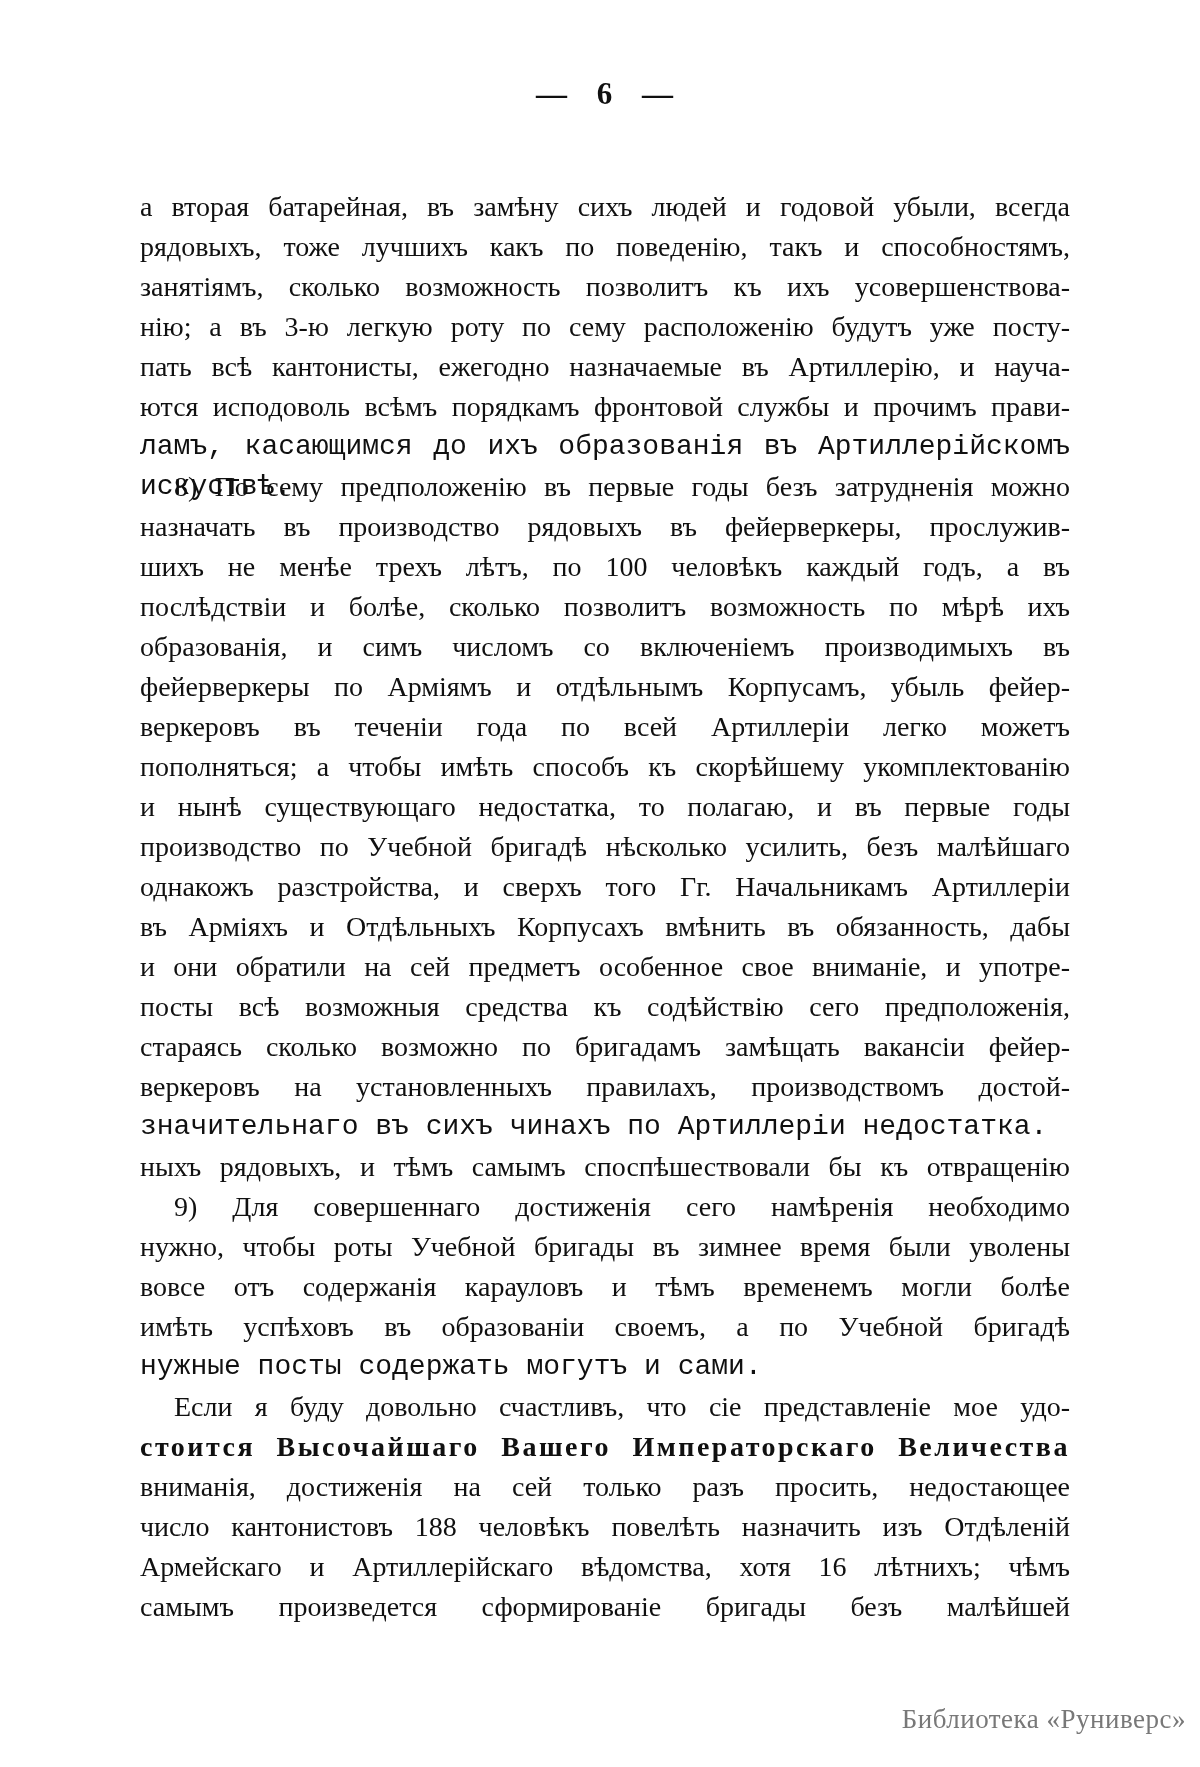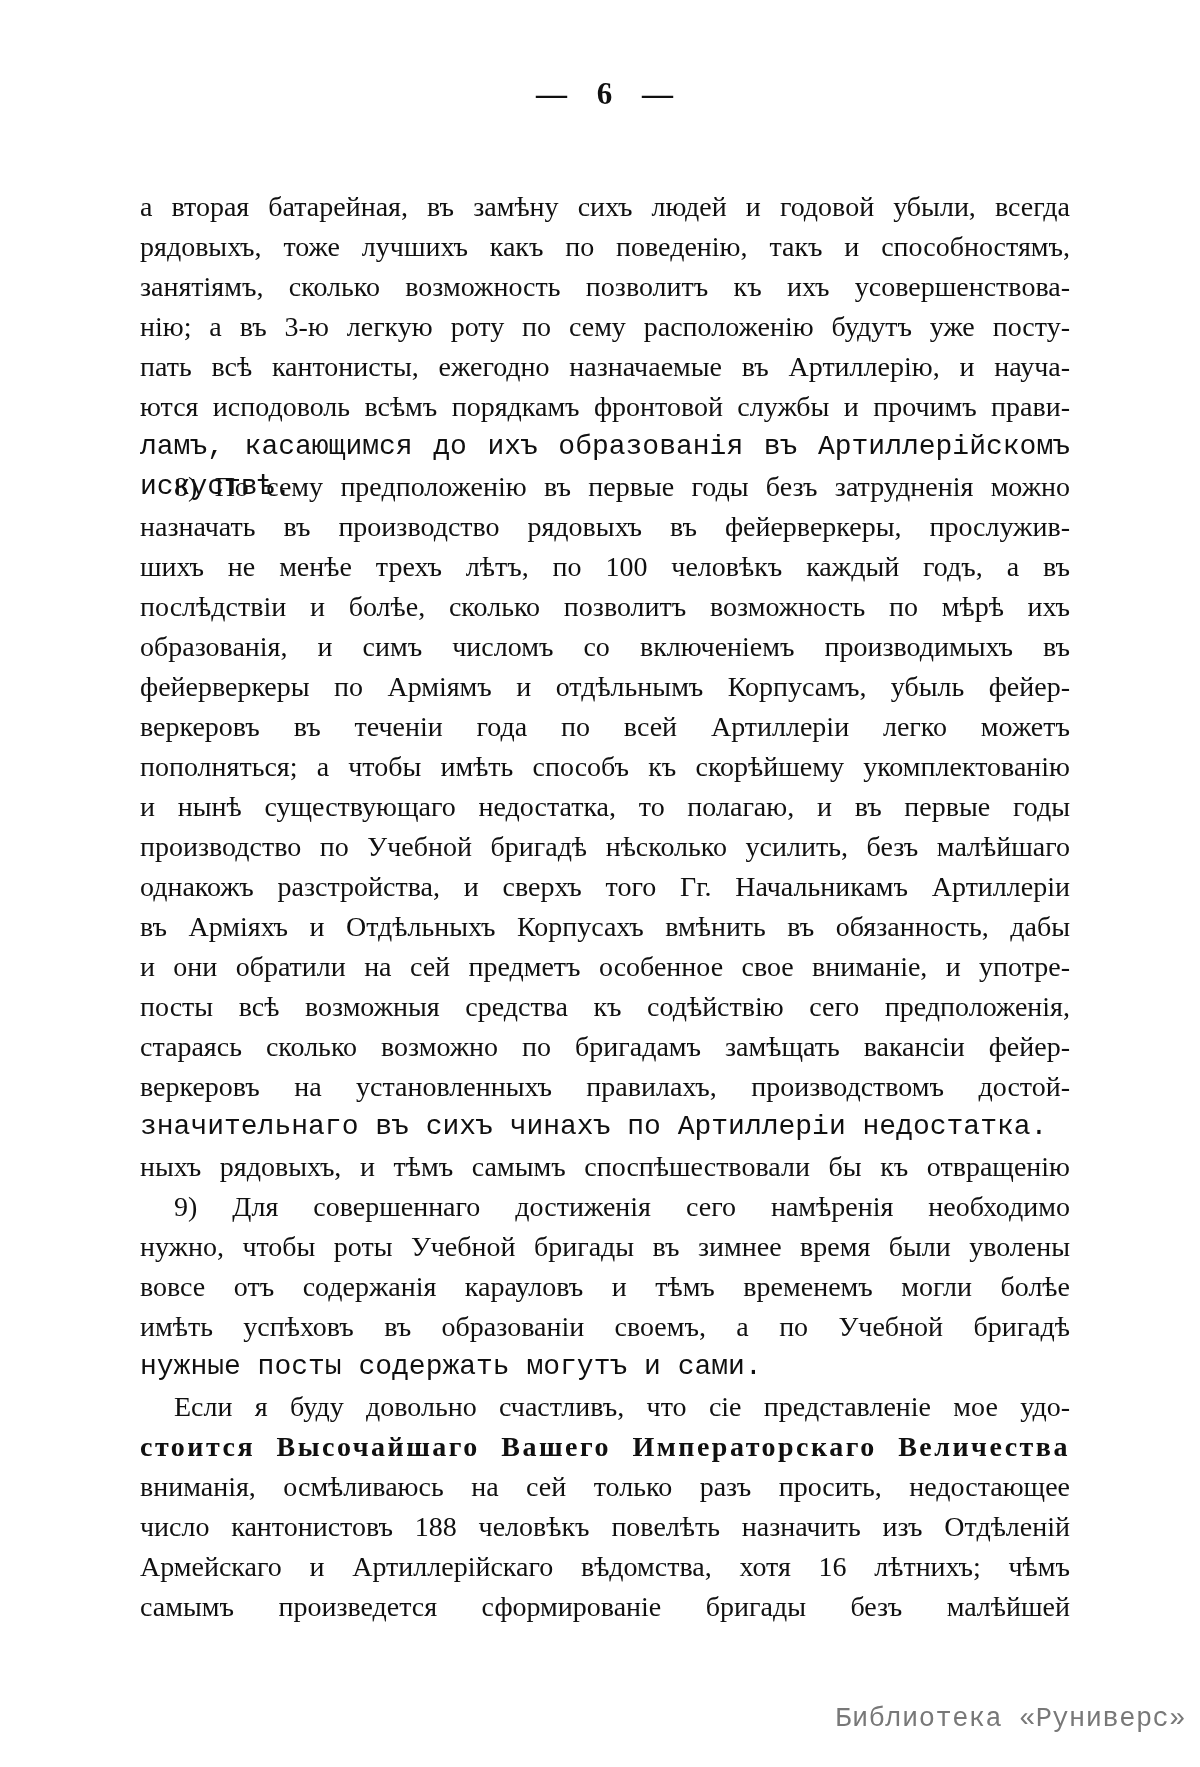--- a/index.html
+++ b/index.html
@@ -52,21 +52,21 @@
     font-family: Liberation Mono, monospace;
   }
   .line.spaced {
     letter-spacing: 2.5px;
     font-weight: bold;
   }
   .watermark {
     position: absolute;
     top: 1704px;
     right: 14px;
-    font-family: Liberation Mono, monospace;
+    font-family: Liberation Serif, serif;
     font-size: 27px;
     color: #787878;
     letter-spacing: 0.5px;
   }
 </style>
 </head>
 <body>
 
 <div class="page">
   <div class="page-header">— 6 —</div>
@@ -97,20 +97,20 @@
       <div class="line">веркеровъ  на  установленныхъ  правилахъ,  производствомъ  достой-</div>
       <div class="line endpara">значительнаго въ сихъ чинахъ по Артиллеріи недостатка.</div>
       <div class="line">ныхъ рядовыхъ, и тѣмъ самымъ споспѣшествовали бы къ отвращенію</div>
       <div class="line indent">9) Для  совершеннаго  достиженія  сего  намѣренія  необходимо</div>
       <div class="line">нужно, чтобы роты Учебной бригады въ зимнее время были уволены</div>
       <div class="line">вовсе отъ содержанія  карауловъ  и  тѣмъ  временемъ  могли  болѣе</div>
       <div class="line">имѣть  успѣховъ  въ  образованіи  своемъ,  а по Учебной  бригадѣ</div>
       <div class="line endpara">нужные посты содержать могутъ и сами.</div>
       <div class="line indent">Если я буду довольно  счастливъ,  что  сіе  представленіе мое удо-</div>
       <div class="line spaced">стоится Высочайшаго Вашего Императорскаго Величества</div>
-      <div class="line">вниманія, осмѣливаюсь  на  сей  только  разъ  просить,  недостающее</div>
+      <div class="line">вниманія, достиженія  на  сей  только  разъ  просить,  недостающее</div>
       <div class="line">число кантонистовъ 188 человѣкъ повелѣть назначить изъ Отдѣленій</div>
       <div class="line">Армейскаго и Артиллерійскаго  вѣдомства,  хотя  16 лѣтнихъ;  чѣмъ</div>
       <div class="line">самымъ  произведется  сформированіе  бригады  безъ  малѣйшей</div>
     </div>
 
   <div class="watermark">Библиотека «Руниверс»</div>
 </div>
 
 </body></html>

